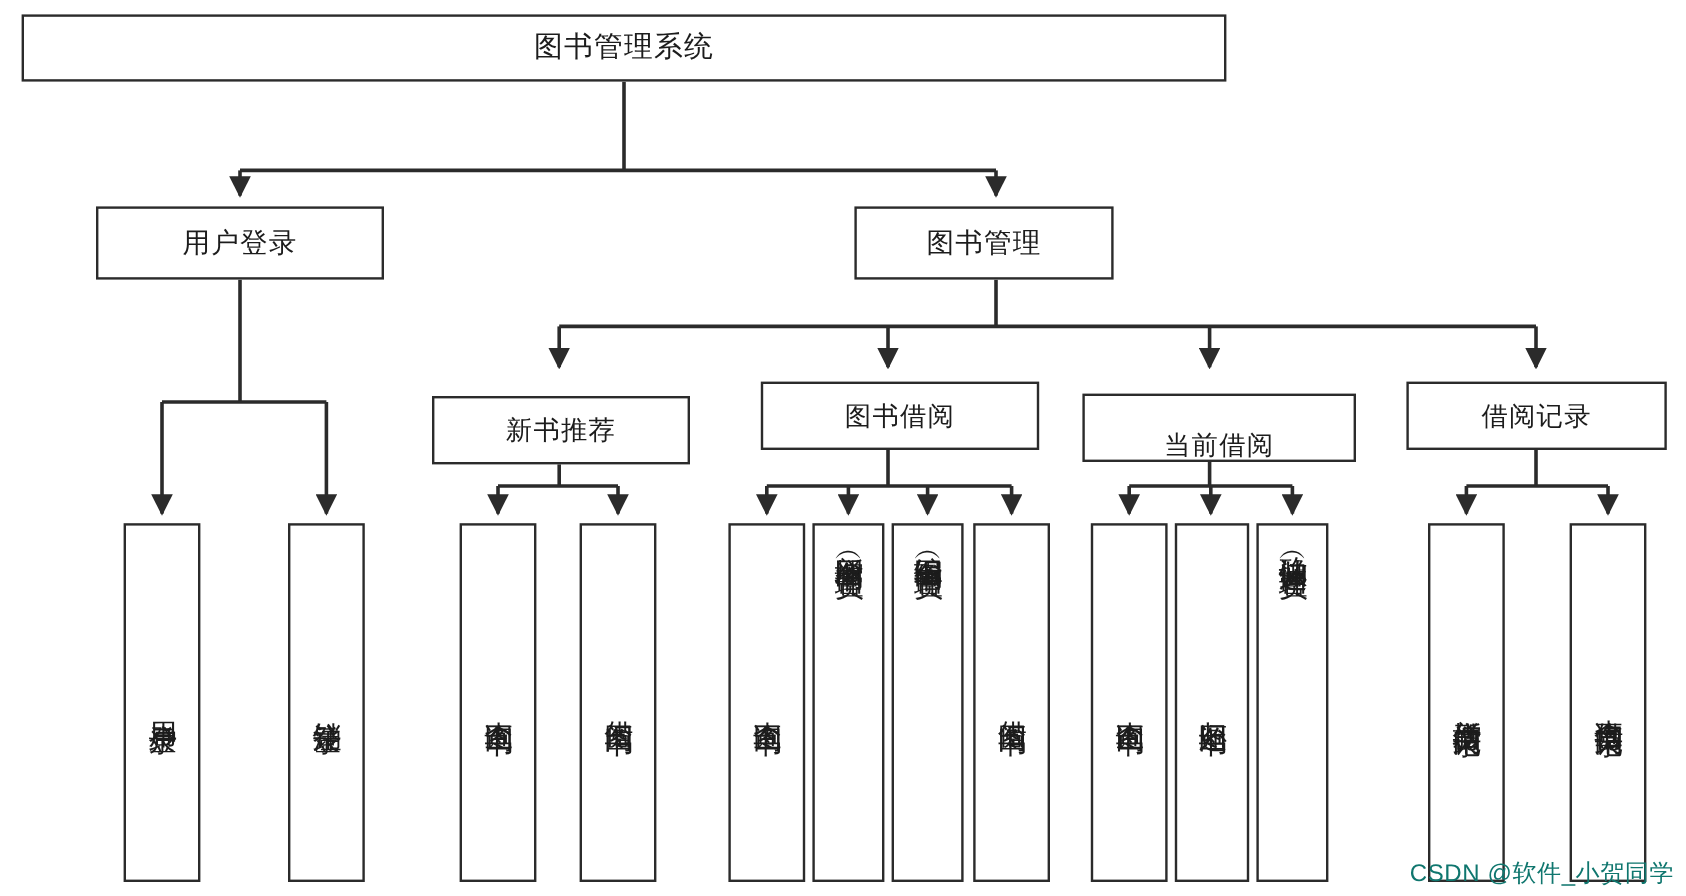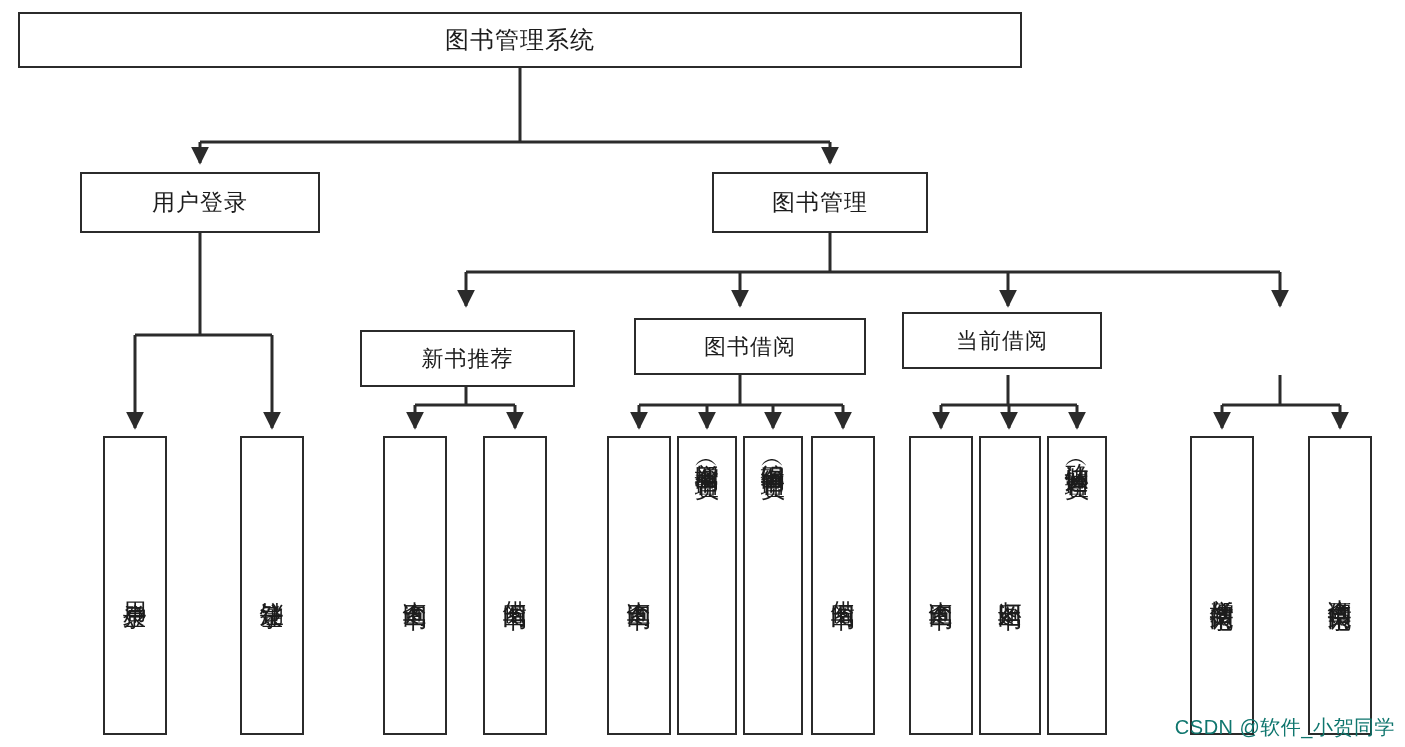--- a/index.html
+++ b/index.html
@@ -124,22 +124,25 @@
   <div class="node lvl2" style="left:712px;top:172px;width:216px;height:61px;">
     <span class="lbl">图书管理</span>
   </div>
 
   <div class="node lvl3" style="left:360px;top:318px;width:215px;height:57px;margin-top:12px;">
     <span class="lbl">新书推荐</span>
   </div>
   <div class="node lvl3" style="left:634px;top:318px;width:232px;height:57px;">
     <span class="lbl">图书借阅</span>
   </div>
-  <div class="node lvl3" style="left:902px;top:312px;width:200px;height:57px;">
+  <div class="node lvl3" style="left:902px;top:328px;width:228px;height:57px;align-items:flex-end;">
     <span class="lbl">当前借阅</span>
+  </div>
+  <div class="node lvl3" style="left:1172px;top:318px;width:217px;height:57px;">
+    <span class="lbl">借阅记录</span>
   </div>
 
   <div class="node leaf center" style="left:103px;top:436px;width:64px;height:299px;">
     <span class="lbl">用户登录</span>
   </div>
   <div class="node leaf center" style="left:240px;top:436px;width:64px;height:299px;">
     <span class="lbl">注销登录</span>
   </div>
 
   <div class="node leaf center" style="left:383px;top:436px;width:64px;height:299px;">

